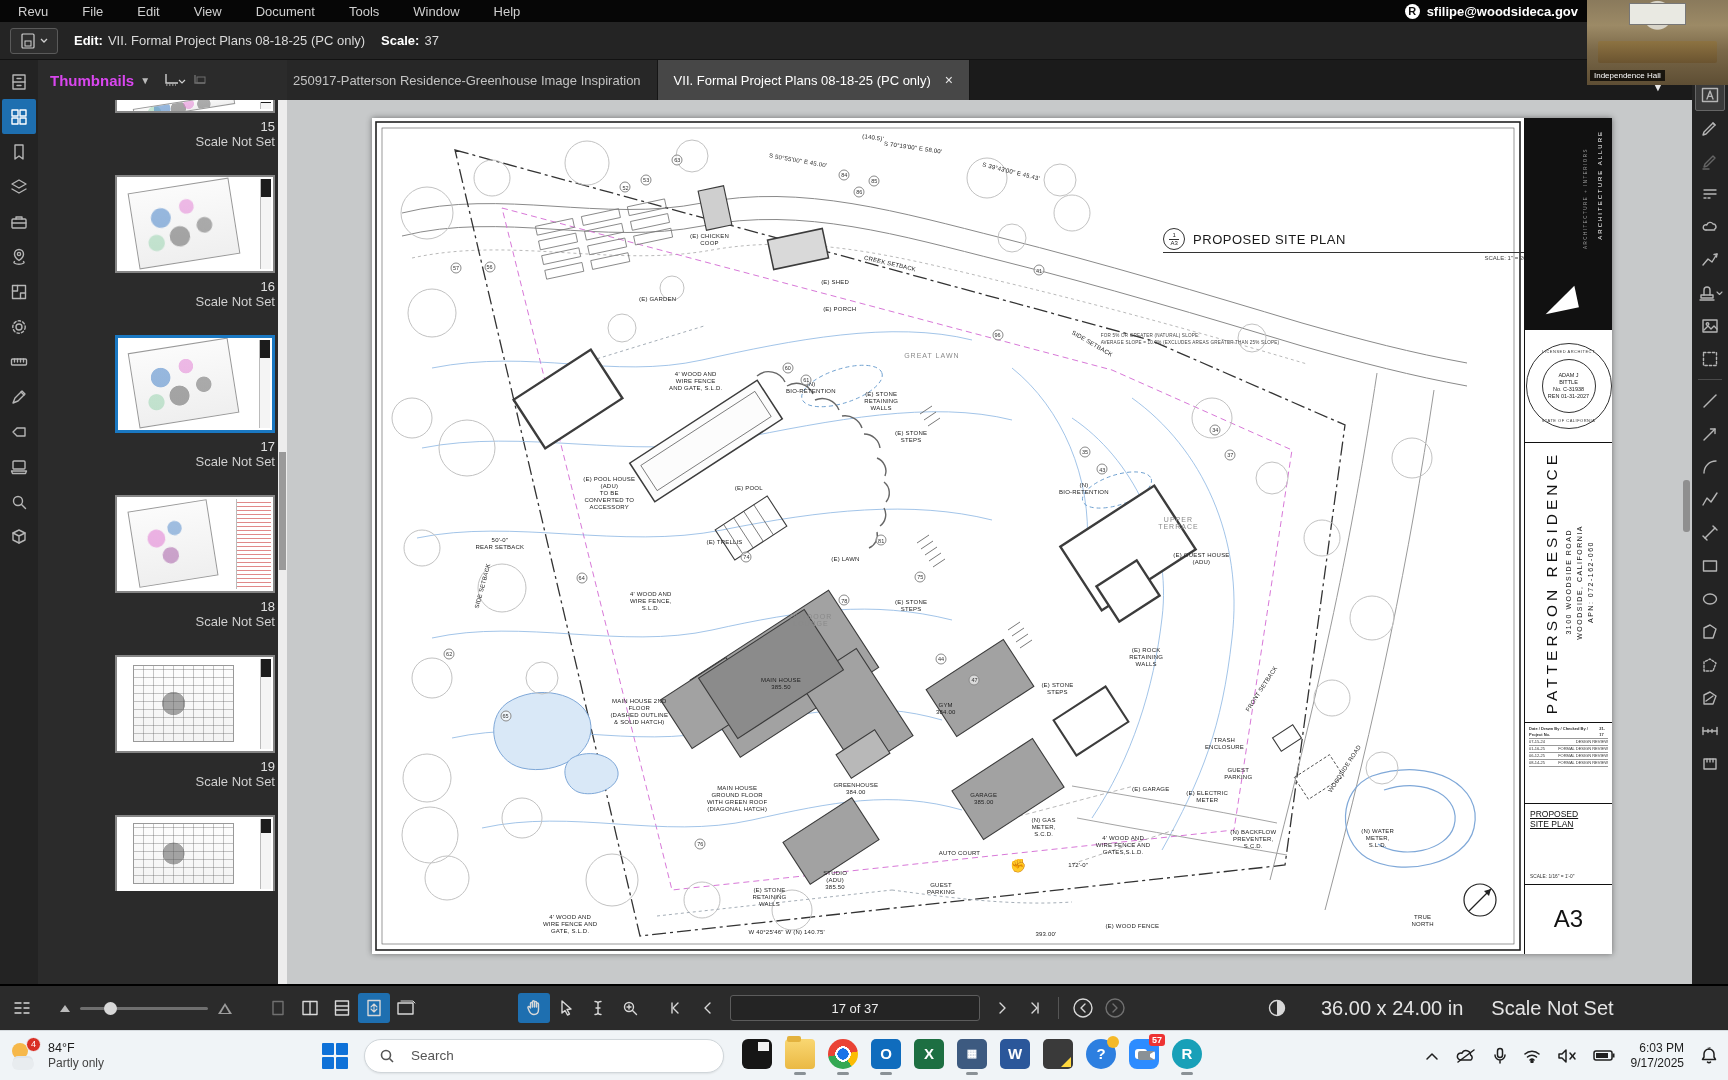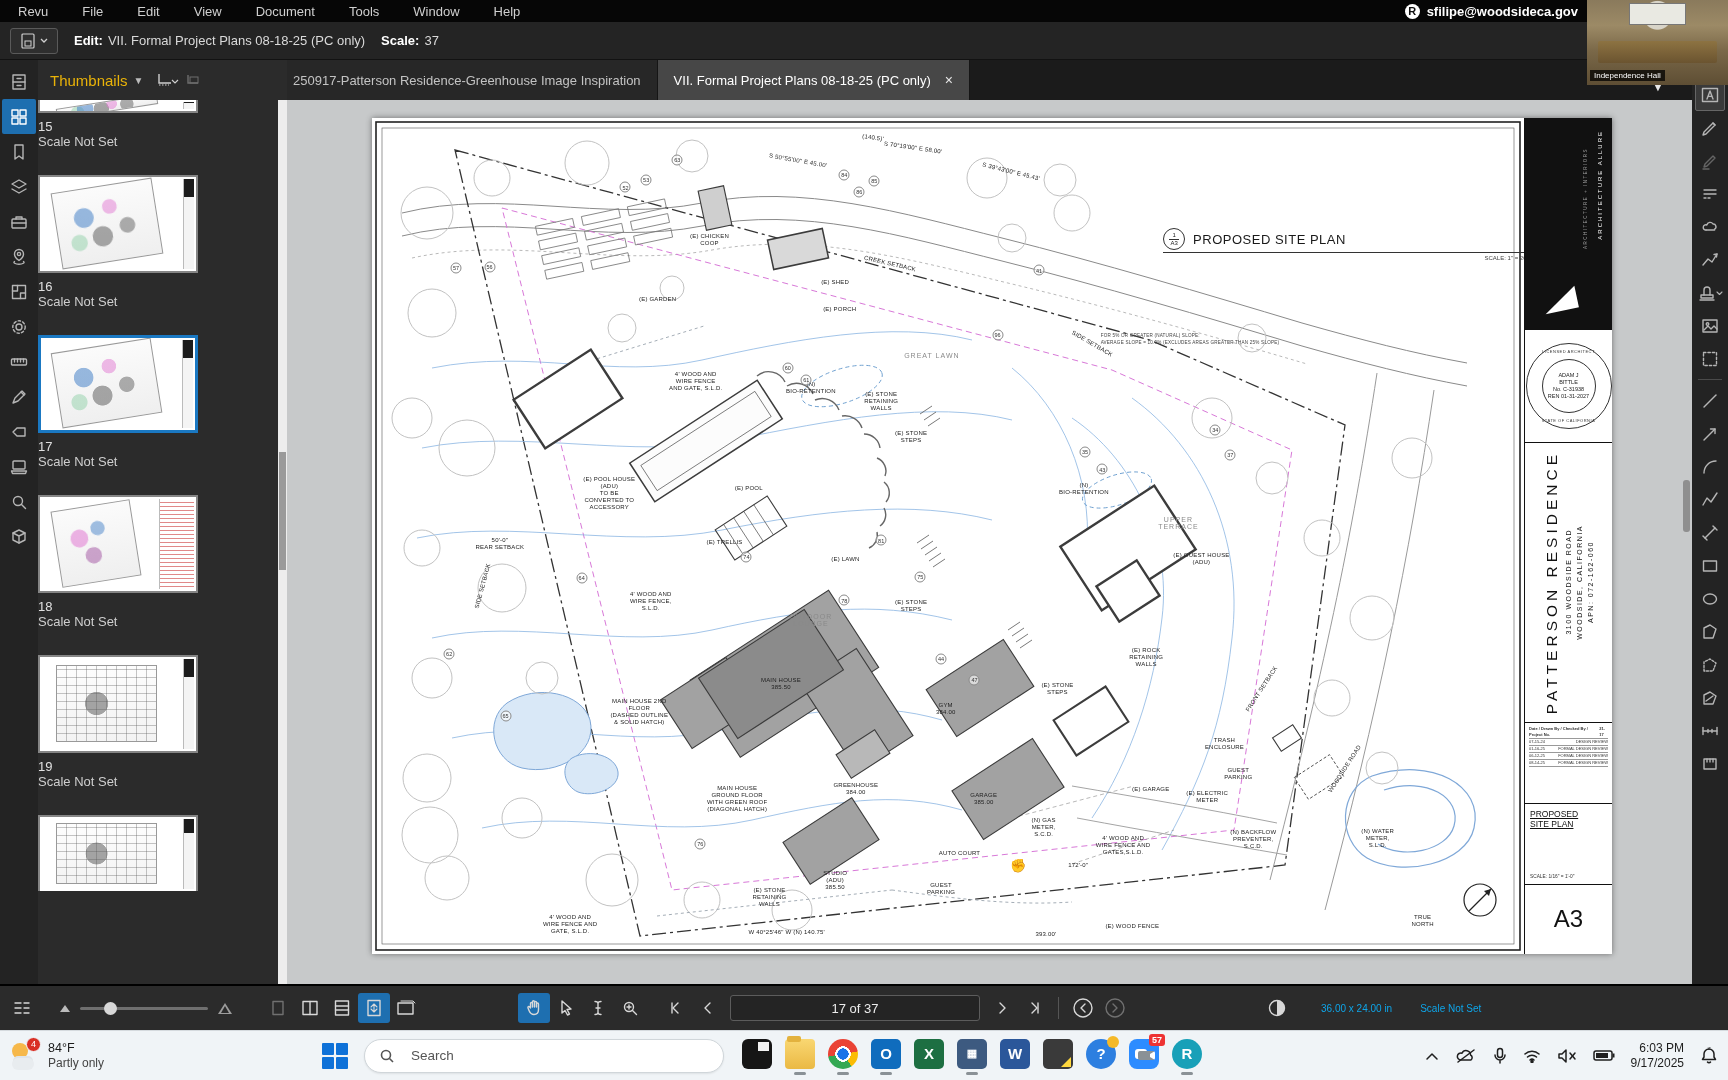--- a/index.html
+++ b/index.html
@@ -13,21 +13,21 @@
   #account .email{color:#fff;font-size:13px;font-weight:bold}
   
   #infobar{position:absolute;left:0;top:22px;width:1728px;height:38px;background:#242424;border-bottom:1px solid #121212;display:flex;align-items:center;z-index:20}
   #pagesetup{margin-left:10px;width:48px;height:26px;border:1px solid #5a5a5a;border-radius:3px;display:flex;align-items:center;justify-content:center;gap:5px;background:#2e2e2e}
   #pagesetup svg{display:block}
   #infobar .lbl{color:#fff;font-size:13px;font-weight:bold;margin-left:16px}
   #infobar .val{color:#dadada;font-size:13px;margin-left:5px}
   
   #tabrow{position:absolute;left:0;top:60px;width:1728px;height:40px;background:#1b1b1b;z-index:10}
   #panelhead{position:absolute;left:38px;top:60px;width:249px;height:40px;background:#2b2b2b;display:flex;align-items:center;gap:6px;padding-left:12px;z-index:12}
-  #panelhead .t{color:#eab308;font-size:15px;font-weight:normal}
+  #panelhead .t{color:#d946ef;font-size:15px;font-weight:bold}
   #panelhead .chev{color:#bbb;font-size:10px}
   #tabs{position:absolute;left:277px;top:60px;height:40px;display:flex;z-index:11}
   .tab{height:40px;display:flex;align-items:center;padding:0 16px;font-size:13px;color:#c3c3c3;background:#272727;border-right:1px solid #151515}
   .tab.active{background:#474747;color:#fff}
   .tab .x{margin-left:14px;color:#e8e8e8;font-size:14px}
   #cam-chev{position:absolute;left:1652px;top:80px;color:#e8e8e8;font-size:12px;z-index:40}
   
   #webcam{position:absolute;right:0;top:0;width:141px;height:85px;z-index:50;background:
     radial-gradient(circle at 50% 18%,#d8d4c8 0 14%,transparent 15%),
     linear-gradient(180deg,#8a7a5c 0%,#9c8a66 30%,#7a6848 60%,#5e4e34 100%);overflow:hidden}
@@ -43,21 +43,21 @@
   
   #rightrail{position:absolute;right:0;top:58px;width:36px;height:926px;background:#232323;z-index:15;display:flex;flex-direction:column;align-items:center;padding-top:20px}
   #rightrail .railbtn{width:30px;height:33px}
   #rightrail .boxed{border:1px solid #666;background:#3a3a3a}
   #rightrail .divider{width:24px;height:1px;background:#4a4a4a;margin:4px 0}
   #rightrail .dim{opacity:.45}
   
   #thumbpanel{position:absolute;left:38px;top:100px;width:249px;height:884px;background:#2b2b2b;z-index:9;overflow:hidden}
   #thumbscroll{position:absolute;right:0;top:0;width:9px;height:884px;background:#ededed}
   #thumbscroll .thumbpos{position:absolute;left:1px;width:7px;top:352px;height:118px;background:#9a9a9a}
-  .thumb-item{width:100%;display:flex;flex-direction:column;align-items:flex-start;margin-bottom:26px}
+  .thumb-item{width:100%;display:flex;flex-direction:column;align-items:flex-end;margin-bottom:26px}
   .thumb-img{width:160px;height:98px;background:#fff;border:2px solid #858585;position:relative;overflow:hidden}
   .thumb-item.sel .thumb-img{border:3px solid #1a78c2}
   .thumb-pg{color:#e0e0e0;font-size:13px;margin-top:6px;line-height:15px}
   .thumb-sc{color:#cfcfcf;font-size:13px;line-height:15px}
   .thumb-item.partial-top{margin-top:0}
   .thumb-item.partial-top .thumb-img{height:13px;border-top:none}
   .thumb-item.partial-bottom{margin-bottom:0}
   .thumb-item.partial-bottom .thumb-img{height:76px;border-bottom:none}
   .mini{position:absolute;inset:0;background:#fff}
   .mini::after{content:"";position:absolute;right:2px;top:2px;bottom:2px;width:10px;background:linear-gradient(#1c1c1c 0 20%,#f4f4f4 20% 100%);border-left:1px solid #bbb}
@@ -123,21 +123,21 @@
   #tb-sht .s{font-size:4.8px;color:#333;margin-top:auto}
   #tb-a3{height:70px;display:flex;align-items:center;justify-content:center;font-size:24px;color:#111}
   
   #toolbar{position:absolute;left:0;top:984px;width:1728px;height:46px;background:#2b2b2b;border-top:2px solid #000;z-index:20;display:flex;align-items:center}
   .tbtn{width:32px;height:30px;display:flex;align-items:center;justify-content:center;border-radius:3px;flex:none}
   .tbtn svg{stroke:#d8d8d8;fill:none;stroke-width:1.4;stroke-linecap:round;stroke-linejoin:round}
   .tbtn.active{background:#1e6fb0}
   .tbtn.dim svg{opacity:.4}
   #navbox{width:250px;height:26px;border:1px solid #5c5c5c;border-radius:3px;background:#242424;color:#ececec;font-size:13px;display:flex;align-items:center;justify-content:center;margin:0 6px}
   .tb-sep{width:1px;height:22px;background:#555;margin:0 8px}
-  #tb-size,#tb-scale{color:#0ea5e9;font-size:10px;margin-left:28px}
+  #tb-size,#tb-scale{color:#e5e5e5;font-size:20px;margin-left:28px}
   
   #thslider{display:flex;align-items:center;gap:10px;margin-left:22px}
   #thslider .tri-s{width:0;height:0;border-left:5px solid transparent;border-right:5px solid transparent;border-bottom:7px solid transparent;border-bottom-color:#bbb}
   #thslider .track{width:128px;height:3px;background:#6f6f6f;border-radius:2px;position:relative}
   #thslider .knob{position:absolute;left:24px;top:-5px;width:13px;height:13px;border-radius:50%;background:#d8d8d8}
   .tri-o{width:0;height:0;border-left:7px solid transparent;border-right:7px solid transparent;border-bottom:11px solid #9c9c9c;position:relative}
   .tri-o::after{content:"";position:absolute;left:-4px;top:3px;width:0;height:0;border-left:4px solid transparent;border-right:4px solid transparent;border-bottom:7px solid #2b2b2b}
   
   #taskbar{position:absolute;left:0;top:1030px;width:1728px;height:50px;background:#f0f4f7;border-top:1px solid #d5dade;z-index:60;display:flex;align-items:center}
   #weather{display:flex;align-items:center;gap:8px;margin-left:10px;position:relative}

